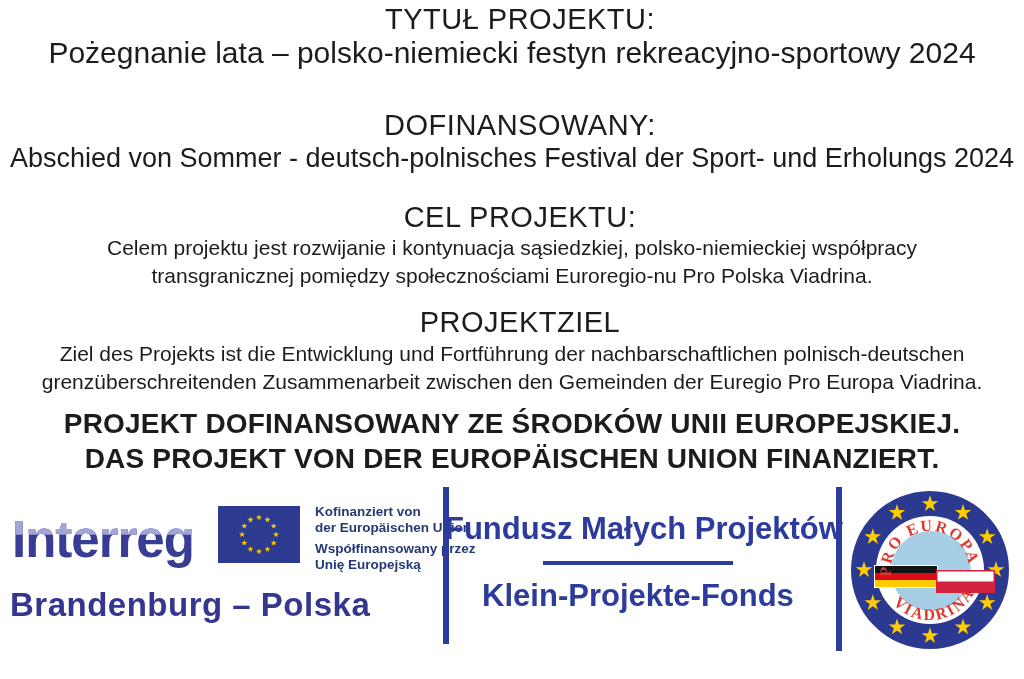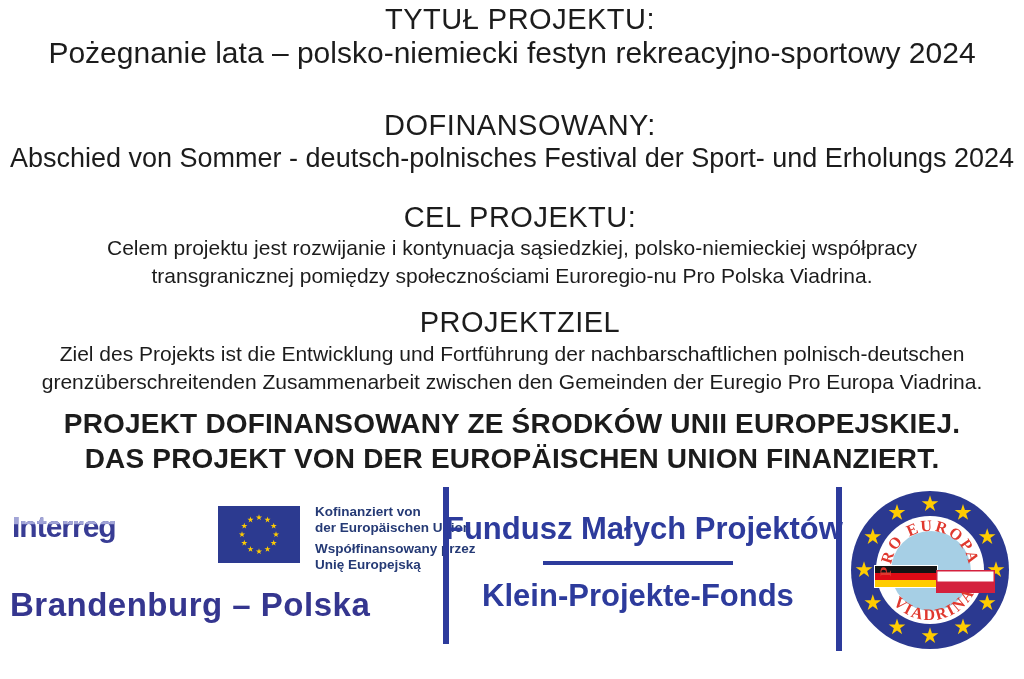--- a/index.html
+++ b/index.html
@@ -28,21 +28,21 @@
     letter-spacing: 0.2px;
   }
 
   
   .wordmark-wrap {
     position: absolute; left: 12px; top: 510px;
     width: 210px; height: 60px;
   }
   .wordmark {
     position: absolute; left: 0; top: 0;
-    font-size: 30px; font-weight: 700; letter-spacing: -1px;
+    font-size: 51px; font-weight: 700; letter-spacing: -1px;
     color: var(--interreg-dark, #383c94);
   }
   .wordmark.light {
     color: var(--interreg-light, #a2a5d7);
     clip-path: inset(0 0 58% 0);
   }
   .eu-flag { position: absolute; left: 218px; top: 506px; }
   .cofinance {
     position: absolute; left: 315px; top: 504px;
     font-size: 13.5px; font-weight: 700; line-height: 16px;

